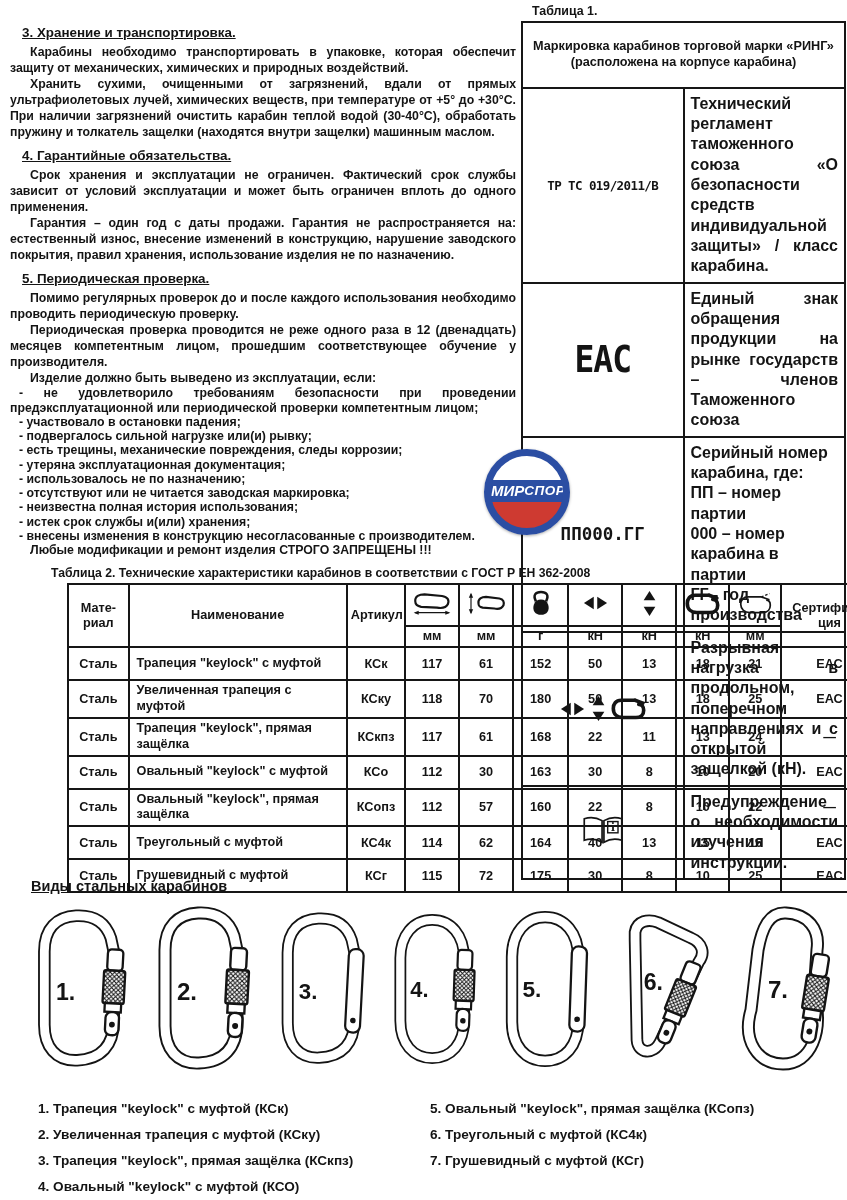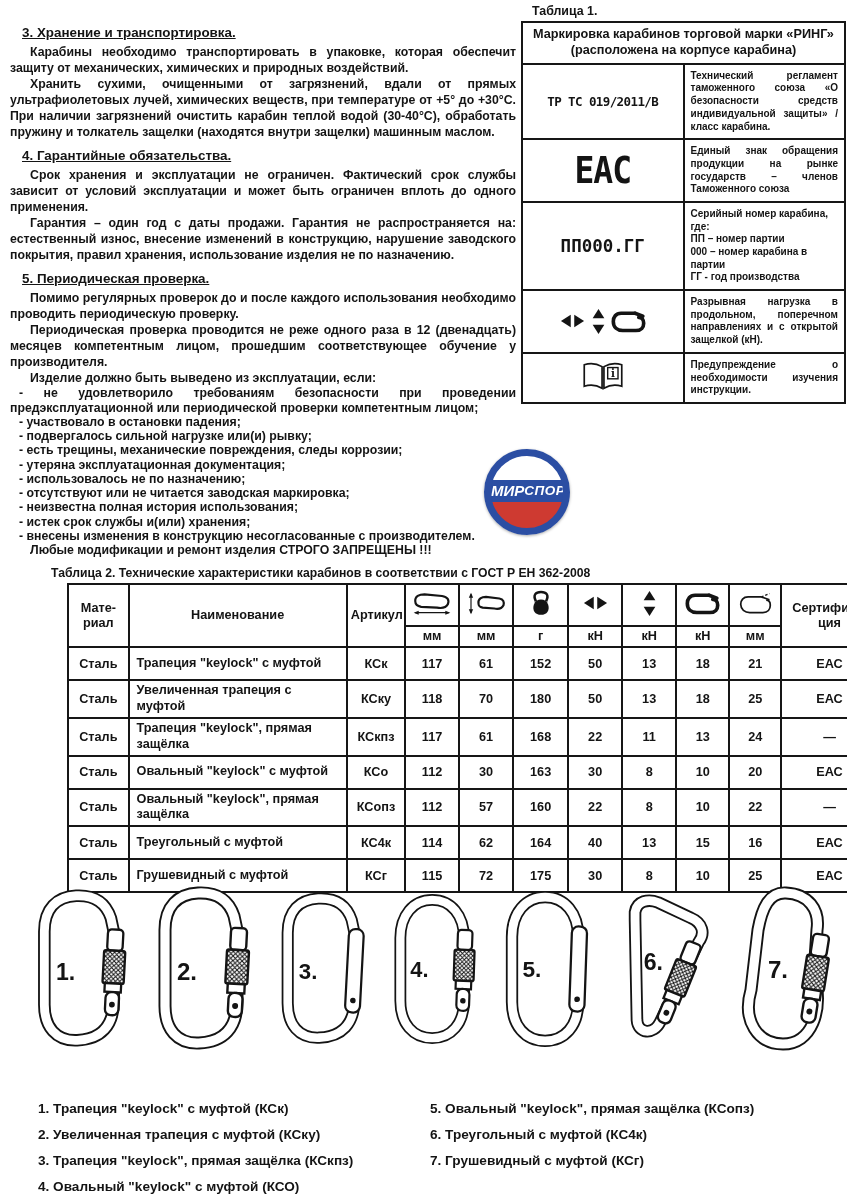--- a/index.html
+++ b/index.html
@@ -14,23 +14,23 @@
   #left-col .sec-heading:first-child{margin-top:0;}
   p.para{margin:0;text-indent:20px;}
   .cond{line-height:1.16;text-indent:9px;}
   .final-line{margin-top:1px;text-indent:9px;line-height:1.2;}
 
   
   #table1-block{position:absolute;left:521px;top:4px;width:325px;}
   .t1-label{font-size:12.4px;margin:0 0 3px 11px;}
   table.t1{border-collapse:collapse;width:100%;table-layout:fixed;}
   .t1 td{border:2px solid #161616;padding:5px 6px;vertical-align:middle;}
-  .t1 .title-cell{text-align:center;font-size:12.7px;padding:4px 2px;line-height:1.25;}
+  .t1 .title-cell{text-align:center;font-size:12.7px;padding:16px 2px;line-height:1.25;}
   .t1 .mark-cell{width:121px;text-align:center;padding:4px 8px;}
-  .t1 .desc{font-size:10px;line-height:1.27;text-align:justify;}
+  .t1 .desc{font-size:16px;line-height:1.27;text-align:justify;}
   .t1 .desc.pre{white-space:pre-line;text-align:left;}
   .techno{font-family:"DejaVu Sans Mono",monospace;font-weight:700;font-size:12.5px;letter-spacing:-0.6px;}
   .techno.big{font-size:17.5px;letter-spacing:0;}
   .eac{font-family:"DejaVu Sans Mono",monospace;font-weight:700;font-size:33px;letter-spacing:-1px;transform:scaleY(1.12);display:inline-block;}
   .mark-icons{display:flex;align-items:center;justify-content:center;gap:5px;}
   .mark-icons span{display:inline-flex;}
 
   
   #logo{
     position:absolute;left:484px;top:449px;width:86px;height:86px;border-radius:50%;
@@ -346,20 +346,21 @@
           <td>8</td>
           <td>10</td>
           <td>25</td>
           <td>ЕАС</td>
         </tr>
       </tbody>
   </table>
 </div>
 
 <div id="types-block">
+  <div class="types-heading">Виды стальных карабинов</div>
   <div class="figs">
       <div>
         <svg viewBox="0 0 110 182" width="106" height="182">
           <path d="M18 128 L18 52 C18 28 31 16 51 15 C71 14 82 23 87 38 L90 52 L90 124 C90 150 77 164 52 165 C30 166 18 151 18 128 Z" fill="#fff" stroke="#141414" stroke-width="13" stroke-linejoin="round"></path>
           <path d="M18 128 L18 52 C18 28 31 16 51 15 C71 14 82 23 87 38 L90 52 L90 124 C90 150 77 164 52 165 C30 166 18 151 18 128 Z" fill="none" stroke="#fff" stroke-width="9.2" stroke-linejoin="round"></path>
           <g transform="translate(90 92) rotate(3)">
             <rect x="-8" y="-42" width="16" height="22" rx="4" fill="#fff" stroke="#141414" stroke-width="2.4"></rect>
             <rect x="-11" y="-20" width="22" height="34" rx="2" fill="url(#knurl)" stroke="#141414" stroke-width="2.4"></rect>
             <rect x="-8.5" y="14" width="17" height="9" fill="#fff" stroke="#141414" stroke-width="2.4"></rect>
             <rect x="-7" y="23" width="14" height="24" rx="6" fill="#fff" stroke="#141414" stroke-width="2.4"></rect>

